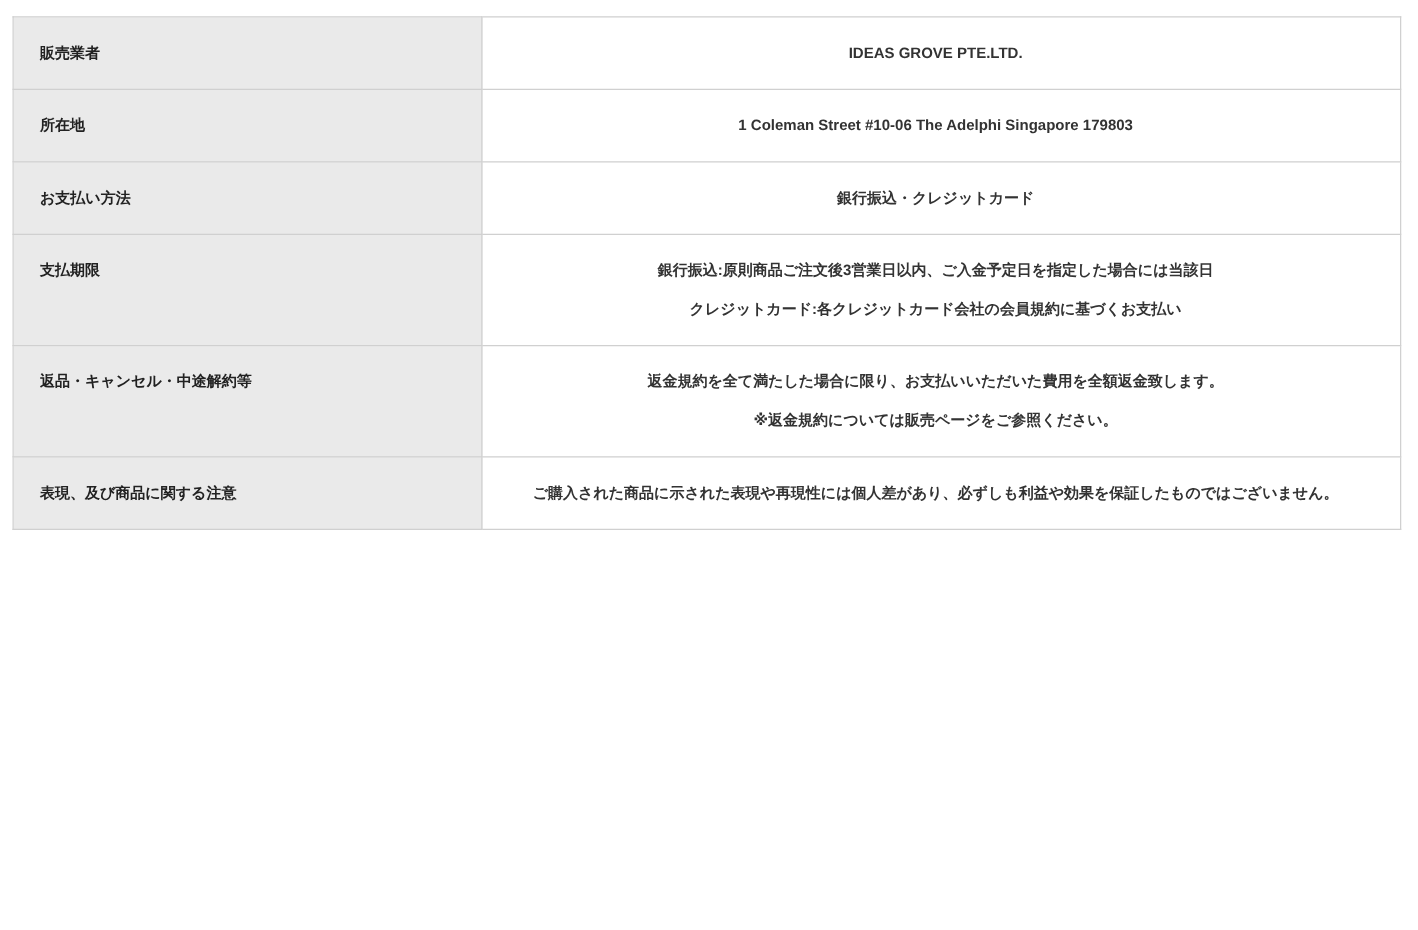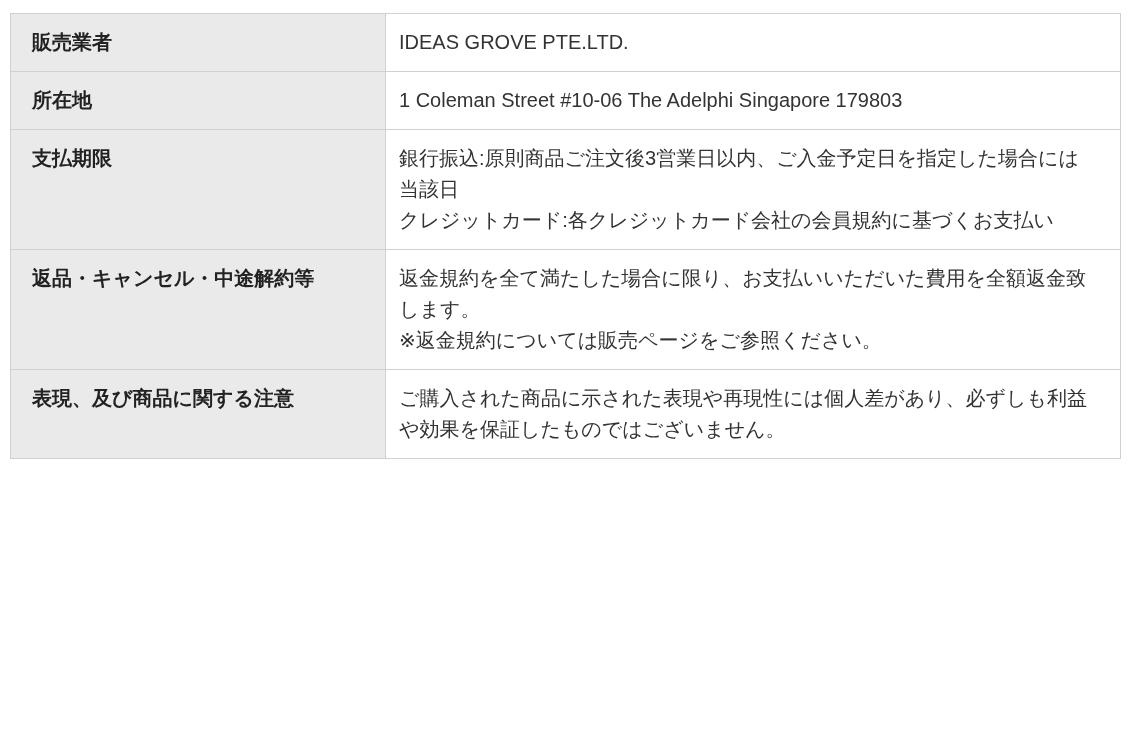--- a/index.html
+++ b/index.html
@@ -27,35 +27,36 @@
     top:13px;
     width:1110px;
     background:#ffffff;
   }
   col.c1{width:375px;}
   col.c2{width:735px;}
   .disclosure th,
   .disclosure td{
     border:1px solid var(--border-color);
     vertical-align:top;
-    font-size:20px;
+    font-size:12px;
     line-height:31px;
     text-align:left;
   }
   .disclosure th{
     background:var(--header-bg);
     color:var(--label-color);
     font-weight:700;
     padding:13px 12px 13px 21px;
   }
   .disclosure td{
     color:var(--value-color);
-    font-weight:400;
+    font-weight:700;
     padding:13px 22px 13px 13px;
     white-space:pre-line;
+    text-align:center;
   }
 </style>
 </head>
 <body>
 
 <main>
   <table class="disclosure">
     <colgroup>
       <col class="c1">
       <col class="c2">
@@ -64,20 +65,24 @@
   <tr>
     <th scope="row" class="label">販売業者</th>
     <td class="value">IDEAS GROVE PTE.LTD.</td>
   </tr>
 
   <tr>
     <th scope="row" class="label">所在地</th>
     <td class="value">1 Coleman Street #10-06 The Adelphi Singapore 179803</td>
   </tr>
 
+  <tr>
+    <th scope="row" class="label">お支払い方法</th>
+    <td class="value">銀行振込・クレジットカード</td>
+  </tr>
 
 
   <tr>
     <th scope="row" class="label">支払期限</th>
     <td class="value">銀行振込:原則商品ご注文後3営業日以内、ご入金予定日を指定した場合には当該日
 クレジットカード:各クレジットカード会社の会員規約に基づくお支払い</td>
   </tr>
 
 
   <tr>

